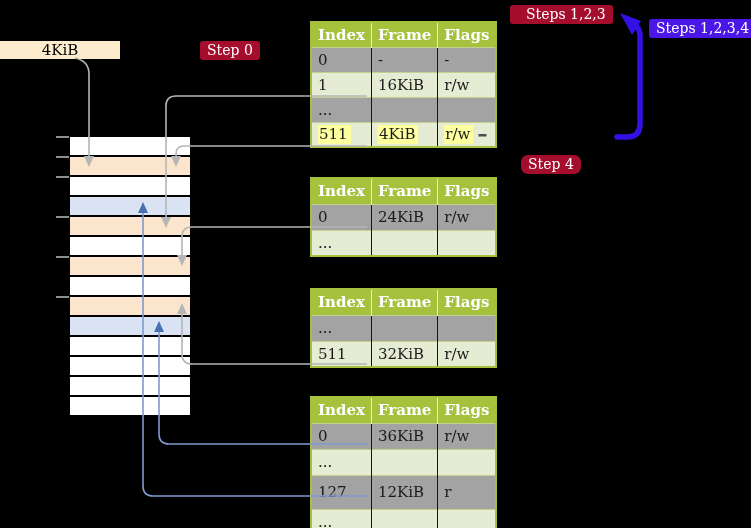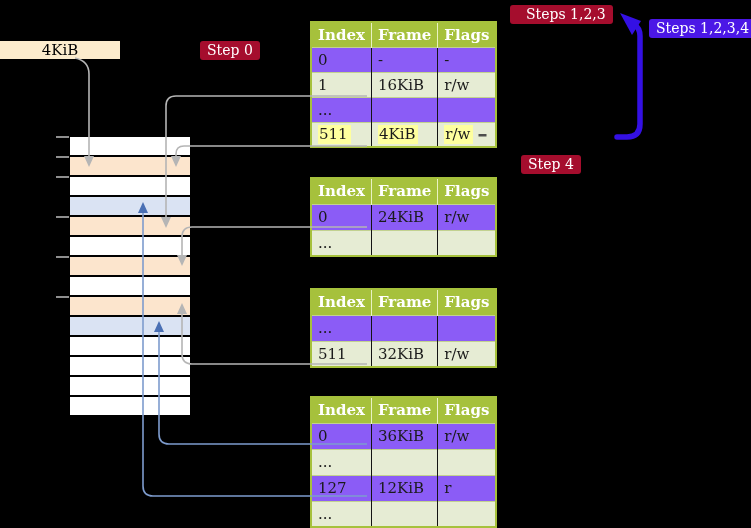--- a/index.html
+++ b/index.html
@@ -12,32 +12,32 @@
                font-size:15px;line-height:18px;text-align:center;}
 
   
   .badge{position:absolute;font-size:14px;line-height:14px;color:#fff;
          padding:2px 7px 3px;border-radius:3px;white-space:nowrap;}
   .badge.crimson{background:var(--badge_crimson,#a50d2d);}
   .badge.indigo{background:var(--badge_indigo,#4b17e6);}
   #badge-step0{left:200px;top:41px;}
   #badge-steps123{left:510px;top:5px;padding-left:16px;}
   #badge-steps1234{left:649px;top:19px;}
-  #badge-step4{left:521px;top:155px;}
+  #badge-step4{left:521px;top:155px;border-radius:7px;}
 
   
   .strip{position:absolute;left:70px;top:137px;width:120px;}
   .srow{height:20px;box-sizing:border-box;border-bottom:2px solid #000;}
   .srow.empty{background:#ffffff;}
   .srow.table{background:var(--strip_orange,#fce5cd);}
   .srow.page{background:var(--strip_blue,#dae3f3);}
   .tick{position:absolute;left:56px;width:13px;height:2px;background:#8f8f8f;}
 
   
-  .ptable{position:absolute;border-collapse:collapse;background:#8b5cf6;
+  .ptable{position:absolute;border-collapse:collapse;background:#a3a3a3;
           border:2px solid var(--table_header_green,#a6c13c);
           font-family:"DejaVu Serif",serif;font-size:15px;color:#1a1a1a;}
   .ptable th{background:var(--table_header_green,#a6c13c);color:#fff;font-weight:bold;
              text-align:left;padding:0 6px;border-right:1px solid #e9f2c3;}
   .ptable th:last-child{border-right:none;}
   .ptable td{padding:0 6px;border-right:1px solid #141414;
              border-top:1px solid #c2d190;vertical-align:middle;}
   .ptable td:last-child{border-right:none;}
   .ptable tr.alt td{background:var(--table_row_green,#e6ecd4);}
   .hl{background:var(--highlight_yellow,#feff9e);padding:0 3px 1px 1px;}
@@ -186,21 +186,21 @@
           <tr style="height: 26px;">
             <td>0</td>
             <td>36KiB</td>
             <td>r/w</td>
           </tr>
           <tr class="alt" style="height: 26px;">
             <td>...</td>
             <td></td>
             <td></td>
           </tr>
-          <tr style="height: 26px;">
+          <tr style="height: 34px;">
             <td>127</td>
             <td>12KiB</td>
             <td>r</td>
           </tr>
           <tr class="alt" style="height: 26px;">
             <td>...</td>
             <td></td>
             <td></td>
           </tr>
         </tbody>

